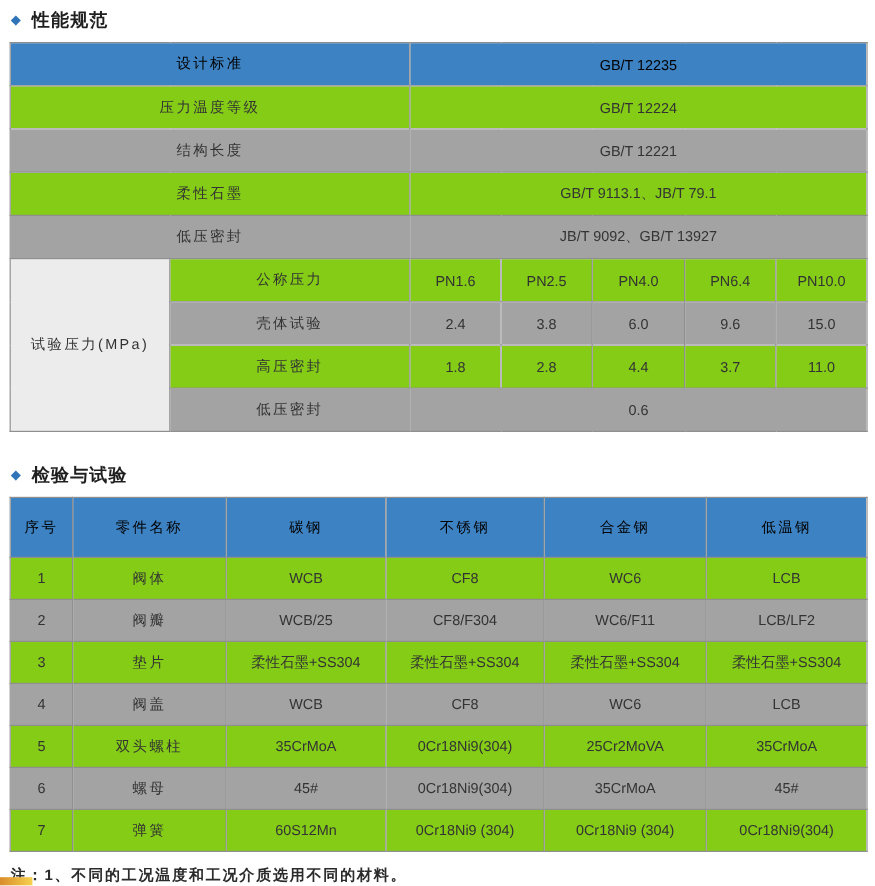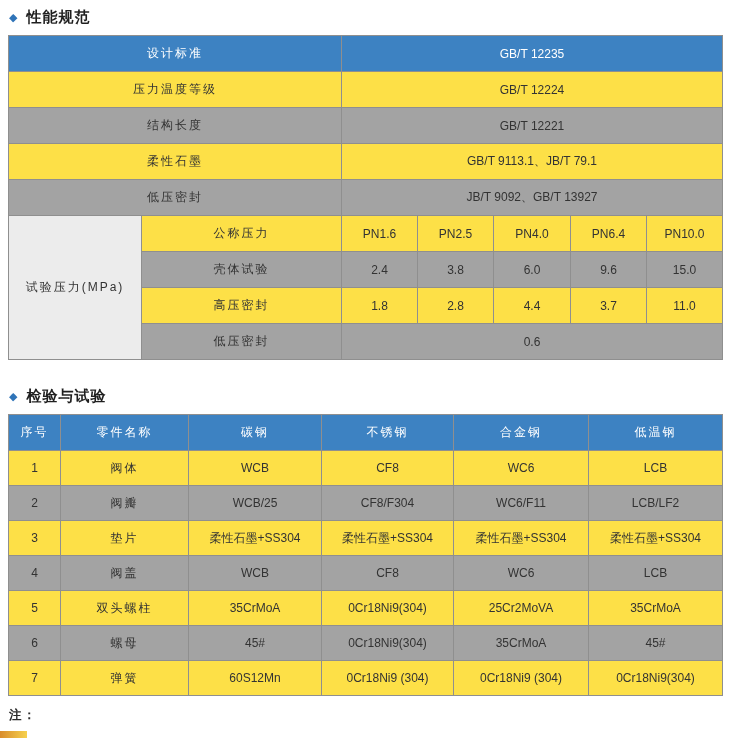--- a/index.html
+++ b/index.html
@@ -26,27 +26,27 @@
     width:714px; background:#ffffff;
   }
   table.tbl td, table.tbl th {
     border:1px solid #8f8f8f;
     text-align:center; vertical-align:middle;
     font-size:12px; font-weight:400; color:#333333;
     padding:0; overflow:hidden; white-space:nowrap;
   }
   tr.h36 { height:36px; }
   tr.h35 { height:35px; }
-  tr.hdr { height:36px; }
+  tr.hdr { height:50px; }
   tr.blue td, tr.blue th {
-    background:#3d82c2; color:#ffffff; font-weight:400;
+    background:#3d82c2; color:#000000; font-weight:400;
     border-color:#8f8f8f;
   }
   tr.gray td { background:#a3a3a3; }
-  tr.white td { background:#fde047; }
+  tr.white td { background:#84cc16; }
   td.graybg { background:#ececec !important; }
   .lbl { letter-spacing:2px; }
 
   .notes {
     margin-top:10px; margin-left:1px;
     font-size:12.5px; font-weight:600; color:#2b2b2b;
     letter-spacing:1.5px; line-height:18px;
   }
   .note-row { display:flex; }
 
@@ -208,19 +208,20 @@
         <td>0Cr18Ni9 (304)</td>
         <td>0Cr18Ni9 (304)</td>
         <td>0Cr18Ni9(304)</td>
       </tr>
     </tbody>
   </table>
 
   <div class="notes">
     <div class="note-row">
       <span>注：</span>
+      <span>1、不同的工况温度和工况介质选用不同的材料。</span>
     </div>
 
   </div>
 
 </div>
 
 <div class="corner-mark"></div>
 
 </body></html>

